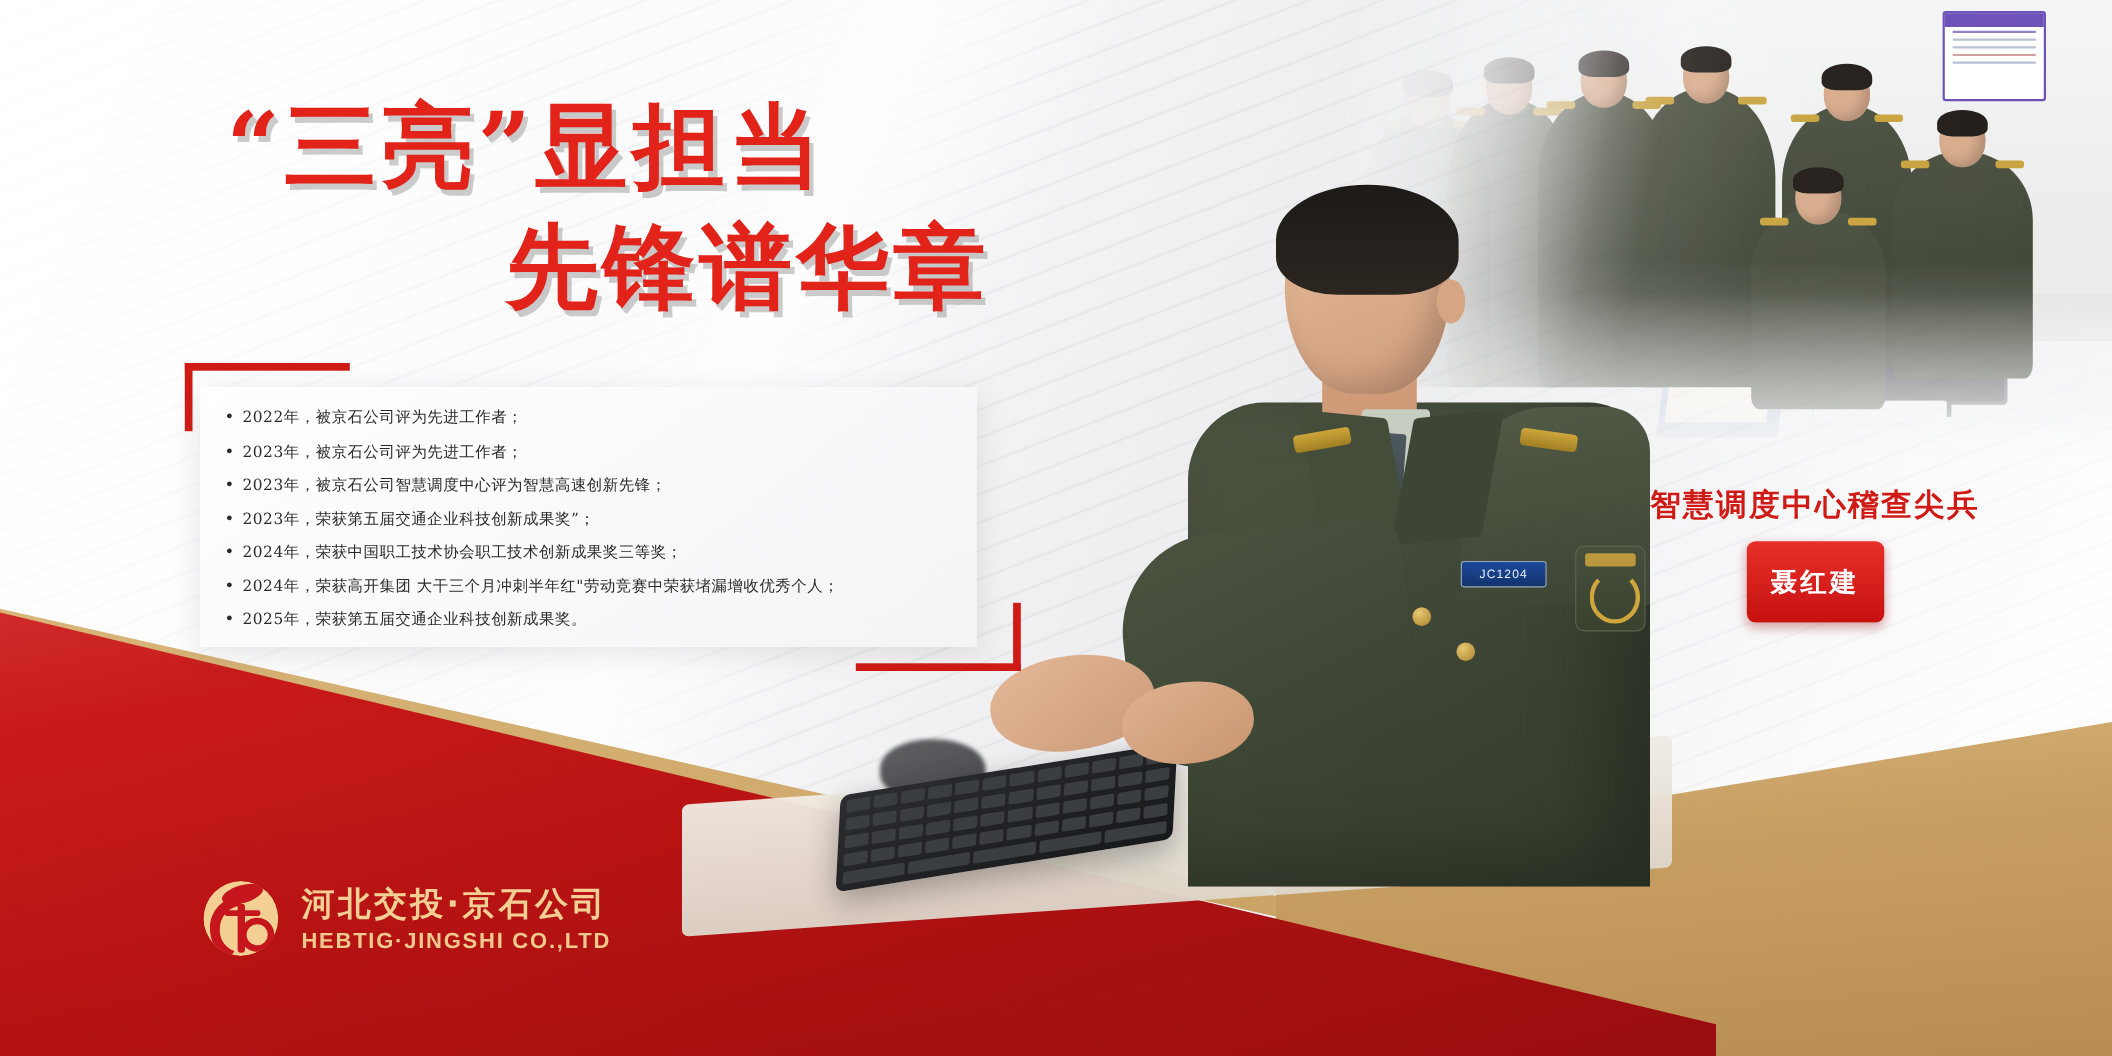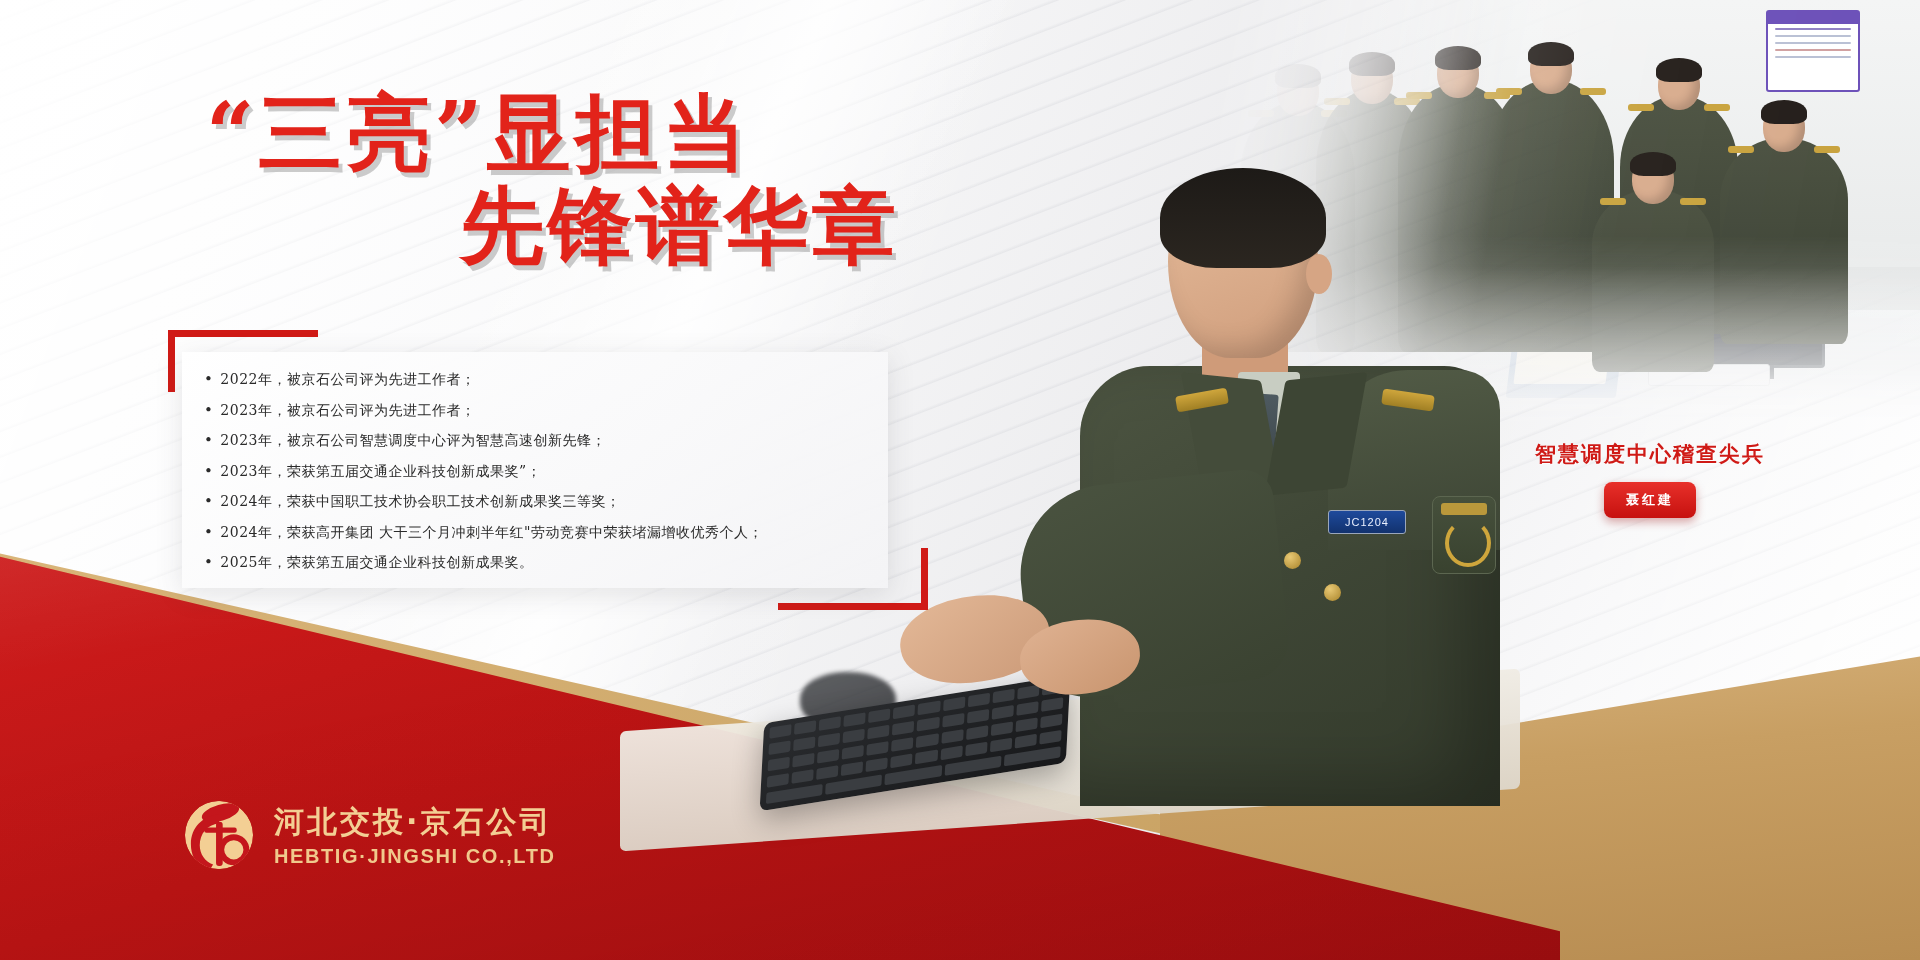--- a/index.html
+++ b/index.html
@@ -138,21 +138,21 @@
 
   
   .title-block{position:absolute;left:190px;top:88px;width:950px;z-index:6;}
   .title-line{
     font-family:"DejaVu Serif","Liberation Serif",serif;
     font-weight:700;color:#e2231a;font-size:84px;line-height:1.06;letter-spacing:4px;
     text-shadow:4px 5px 0 rgba(120,120,120,.38);
     white-space:nowrap;
   }
   .title-l1{margin-left:16px;}
-  .title-l2{margin-left:270px;margin-top:4px;}
+  .title-l2{margin-left:270px;margin-top:21px;}
 
   
   .card-wrap{position:absolute;left:168px;top:330px;width:760px;height:280px;z-index:7;}
   .brk{position:absolute;background:#d01a16;}
   .brk-tl-h{left:0;top:0;width:150px;height:7px;}
   .brk-tl-v{left:0;top:0;width:7px;height:62px;}
   .brk-br-h{right:0;bottom:0;width:150px;height:7px;}
   .brk-br-v{right:0;bottom:0;width:7px;height:62px;}
   .card{
     position:absolute;left:14px;top:22px;width:706px;height:236px;
@@ -163,28 +163,29 @@
   .card li{
     font-family:"DejaVu Serif","Liberation Serif",serif;
     font-size:14px;color:#2a2a2a;line-height:1.0;margin-bottom:15.5px;white-space:nowrap;
     letter-spacing:.5px;
   }
   .card li:before{content:"\2022";color:#2a2a2a;margin-right:7px;font-size:15px;}
 
   
   .nametag{position:absolute;right:120px;top:440px;width:300px;text-align:center;z-index:8;}
   .nametag .role{
-    font-size:21px;font-weight:700;color:#cf1a16;letter-spacing:2px;
+    font-size:28px;font-weight:700;color:#cf1a16;letter-spacing:2px;
     text-shadow:1px 1px 0 rgba(255,255,255,.7);
     font-family:"DejaVu Sans","Liberation Sans",sans-serif;
+    text-align:right;
   }
   .nametag .pill{
-    display:inline-block;margin-top:14px;padding:9px 22px;border-radius:8px;
+    display:inline-block;margin-top:14px;padding:21px 22px;border-radius:8px;
     background:linear-gradient(180deg,#e8302a,#c6110f);
-    color:#fff;font-size:13px;font-weight:700;letter-spacing:3px;
+    color:#fff;font-size:24px;font-weight:700;letter-spacing:3px;
     box-shadow:0 4px 10px rgba(150,10,10,.35);
     font-family:"DejaVu Sans","Liberation Sans",sans-serif;
   }
 
   
   .logo{position:absolute;left:182px;top:798px;display:flex;align-items:center;gap:18px;z-index:9;}
   .logo-mark{width:74px;height:74px;position:relative;}
   .logo-text{display:flex;flex-direction:column;gap:2px;}
   .logo-cn{font-size:30px;font-weight:700;color:#f3cf94;letter-spacing:3px;font-family:"DejaVu Sans","Liberation Sans",sans-serif;}
   .logo-en{font-size:20px;font-weight:700;color:#f0c98c;letter-spacing:1.6px;font-family:"Liberation Sans",sans-serif;}

